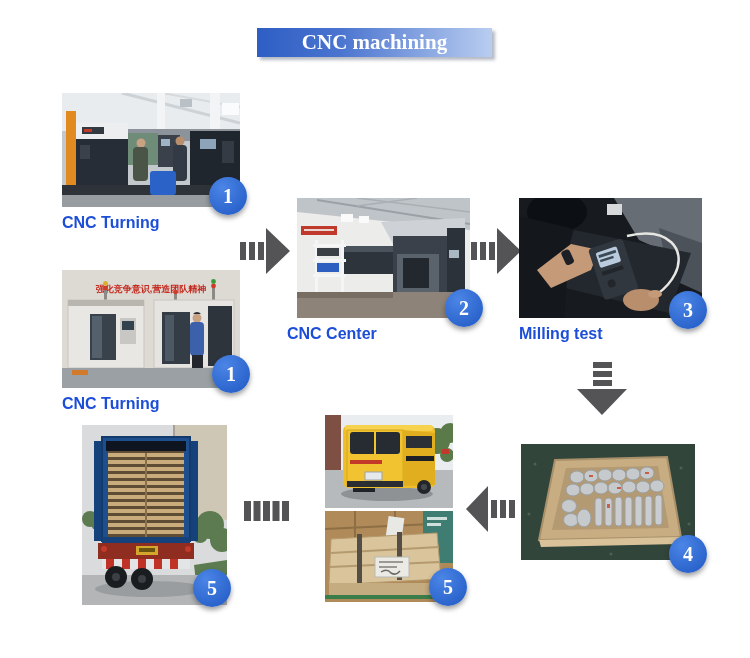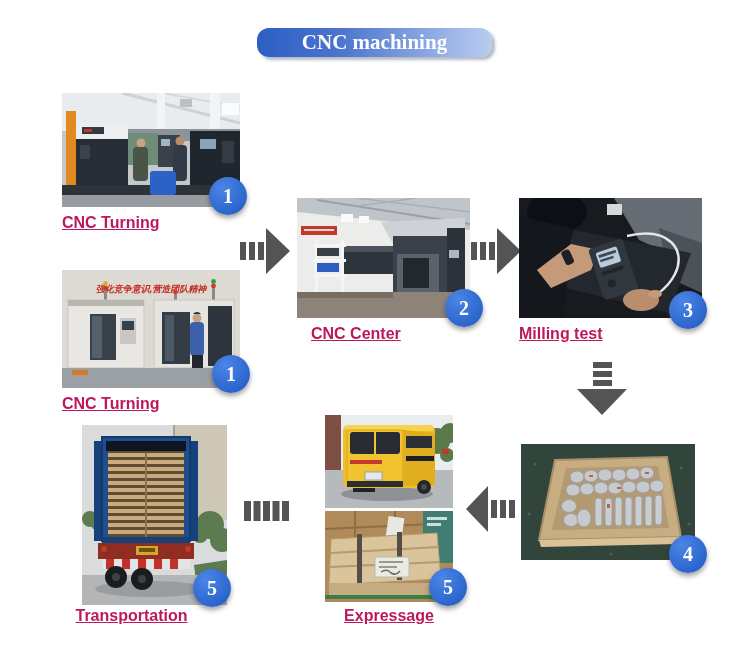--- a/index.html
+++ b/index.html
@@ -2,24 +2,24 @@
 <html><head>
 <meta charset="utf-8">
 <style>
   html,body{margin:0;padding:0;background:#ffffff;}
   #canvas{position:relative;width:750px;height:658px;background:#ffffff;overflow:hidden;
           font-family:"Liberation Sans",sans-serif;}
   .title-banner{position:absolute;left:257px;top:28px;width:235px;height:29px;
     background:linear-gradient(90deg,#2e5ec4 0%,#4a74cf 35%,#b9cdf0 100%);
     display:flex;align-items:center;justify-content:center;
     color:#ffffff;font:bold 21px "Liberation Serif",serif;
-    box-shadow:3px 3px 3px rgba(120,130,150,.55);border-radius:12px;}
+    box-shadow:3px 3px 3px rgba(120,130,150,.55);}
   .photo{position:absolute;overflow:hidden;}
   .photo svg{display:block;}
-  .label{position:absolute;font:bold 16px "Liberation Sans",sans-serif;color:#be185d;white-space:nowrap;text-decoration:underline;}
+  .label{position:absolute;font:bold 16px "Liberation Sans",sans-serif;color:#1d4ed8;white-space:nowrap;}
   .label.centered{text-align:center;}
   .badge{position:absolute;width:38px;height:38px;border-radius:50%;
     background:radial-gradient(circle at 35% 28%,#4b85e6,#2a63cb 75%);
     color:#fff;font:bold 20px "Liberation Serif",serif;
     display:flex;align-items:center;justify-content:center;
     box-shadow:0 3px 5px rgba(40,40,40,.45);}
   .arrow{position:absolute;}
   .arrow svg{display:block;}
 </style>
 </head>
@@ -73,21 +73,21 @@
       <rect x="0" y="92" width="178" height="10" fill="#2d3339"></rect>
       <rect x="0" y="102" width="178" height="12" fill="#979ca0"></rect>
       <rect x="88" y="78" width="26" height="24" rx="3" fill="#2a62c8"></rect>
     </svg>
   </div>
   <div class="label" style="left:62px;top:214px;">CNC Turning</div>
   <div class="badge" style="left:209px;top:177px;">
     <span>1</span>
   </div>
 
-  <div class="photo" style="left:62px;top:270px;width:178px;height:118px;font-style:italic;">
+  <div class="photo" style="left:62px;top:270px;width:178px;height:118px;">
     <svg width="178" height="118" viewBox="0 0 178 118">
       <rect width="178" height="118" fill="#ddd9d3"></rect>
       <text x="89" y="22" text-anchor="middle" font-family="Liberation Sans, sans-serif" font-size="9" font-weight="bold" fill="#c5281c">强化竞争意识,营造团队精神</text>
       <g>
         <rect x="42" y="20" width="3" height="12" fill="#8a8a86"></rect>
         <circle cx="43.5" cy="18" r="2.4" fill="#d03a2a"></circle>
         <circle cx="43.5" cy="13.5" r="2.4" fill="#d8b02a"></circle>
         <rect x="150" y="18" width="3" height="12" fill="#8a8a86"></rect>
         <circle cx="151.5" cy="16" r="2.4" fill="#d03a2a"></circle>
         <circle cx="151.5" cy="11.5" r="2.4" fill="#3a9a3a"></circle>
@@ -165,21 +165,21 @@
         <rect x="16" y="46" width="33" height="3" fill="#f4f5f6"></rect>
         <rect x="16" y="61" width="33" height="3" fill="#f4f5f6"></rect>
         <rect x="16" y="76" width="33" height="3" fill="#f4f5f6"></rect>
         <rect x="20" y="50" width="22" height="8" fill="#3a3f46"></rect>
         <rect x="20" y="65" width="22" height="9" fill="#2c5fbf"></rect>
       </g>
       <rect x="0" y="94" width="173" height="26" fill="#8d8378"></rect>
       <rect x="0" y="94" width="96" height="6" fill="#776d62"></rect>
     </svg>
   </div>
-  <div class="label" style="left:311px;top:325px;">CNC Center</div>
+  <div class="label" style="left:287px;top:325px;">CNC Center</div>
   <div class="badge" style="left:445px;top:289px;">
     <span>2</span>
   </div>
 
   <div class="arrow" style="left:471px;top:228px;">
     <svg width="50" height="46" viewBox="0 0 50 46">
       <g fill="#545456">
         <rect x="0" y="14" width="6" height="18"></rect>
         <rect x="9" y="14" width="6" height="18"></rect>
         <rect x="18" y="14" width="6" height="18"></rect>
@@ -349,21 +349,20 @@
         <rect x="72" y="21" width="5" height="48" fill="#554e46"></rect>
         <rect x="50" y="46" width="34" height="20" fill="#eceae4" stroke="#b9b9b2"></rect>
         <rect x="54" y="50" width="24" height="2" fill="#9a9a94"></rect>
         <rect x="54" y="55" width="18" height="2" fill="#9a9a94"></rect>
         <path d="M56 61 q6 -4 10 1 q5 3 9 -2" fill="none" stroke="#6a6a64" stroke-width="1.5"></path>
       </g>
       <rect x="4" y="72" width="112" height="12" fill="#c4ab80"></rect>
       <rect x="0" y="84" width="128" height="4" fill="#3a7d4a"></rect>
     </svg>
   </div>
-  <div class="label centered" style="left:325px;top:607px;width:128px;">Expressage</div>
   <div class="badge" style="left:429px;top:568px;">
     <span>5</span>
   </div>
 
   <div class="arrow" style="left:244px;top:501px;">
     <svg width="45" height="20" viewBox="0 0 45 20">
       <g fill="#545456">
         <rect x="0" y="0" width="7" height="20"></rect>
         <rect x="9.5" y="0" width="7" height="20"></rect>
         <rect x="19" y="0" width="7" height="20"></rect>
@@ -423,18 +422,17 @@
           <rect x="72" y="134" width="8" height="10" fill="#c03226"></rect>
           <rect x="88" y="134" width="8" height="10" fill="#c03226"></rect>
         </g>
         <circle cx="34" cy="152" r="11" fill="#1a1d20"></circle>
         <circle cx="34" cy="152" r="4" fill="#3c4044"></circle>
         <circle cx="60" cy="154" r="11" fill="#1a1d20"></circle>
         <circle cx="60" cy="154" r="4" fill="#3c4044"></circle>
       </g>
     </svg>
   </div>
-  <div class="label centered" style="left:59px;top:607px;width:145px;">Transportation</div>
   <div class="badge" style="left:193px;top:569px;">
     <span>5</span>
   </div>
 
 </div>
 
 </body></html>

